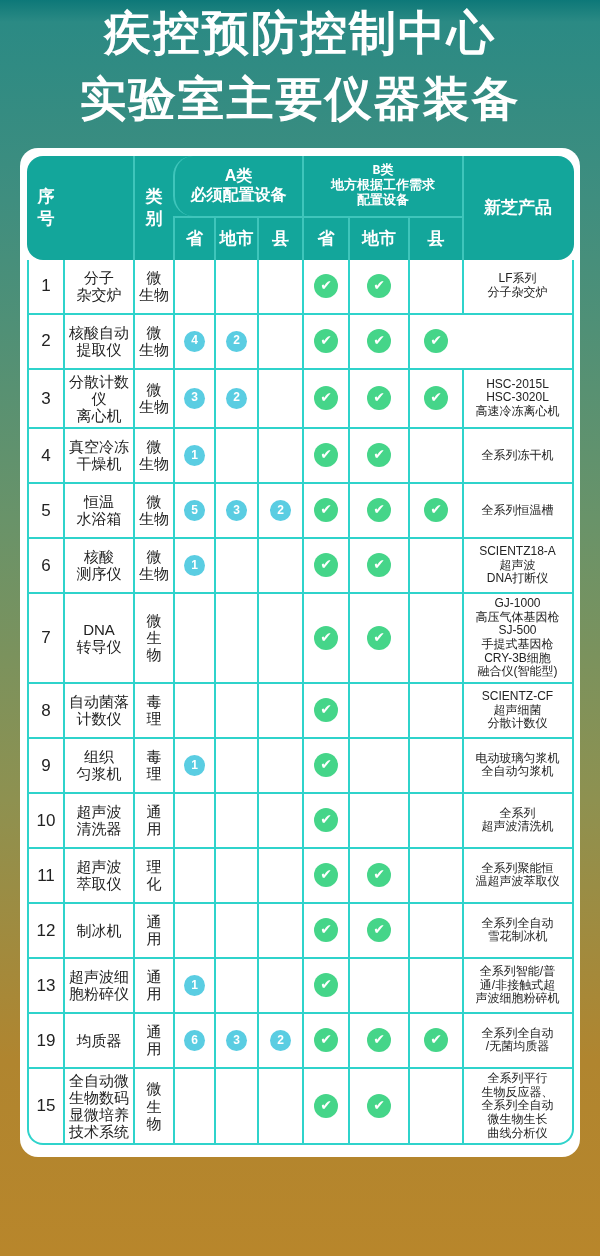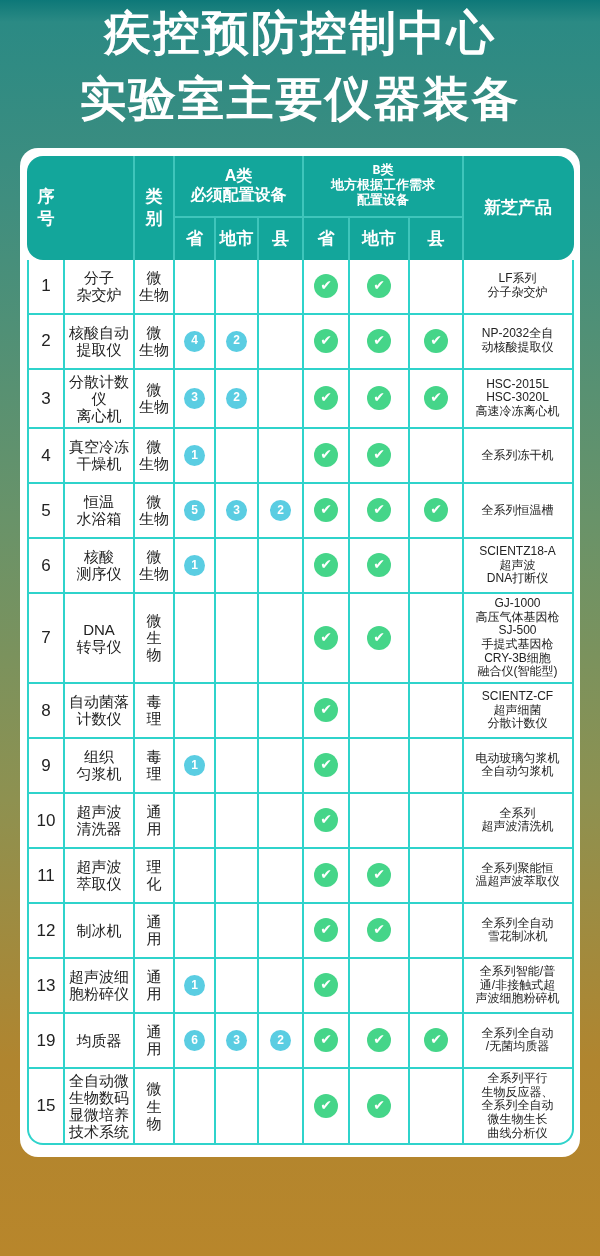--- a/index.html
+++ b/index.html
@@ -31,21 +31,21 @@
     display:flex;align-items:center;justify-content:center;text-align:center;
     font-weight:bold;white-space:pre-line;line-height:1.25;
   }
   .h-span2{grid-row:1 / 3;font-size:17px;}
   .h-group{font-size:16px;line-height:1.18;}
   .h-sub{font-size:17px;border-top:2px solid #3fc5bb;}
   .bL{border-left:2px solid #3fc5bb;}
   .h-no{grid-column:1;}
   .h-name{grid-column:2;}
   .h-cat{grid-column:3;}
-  .h-ga{grid-column:4 / 7;grid-row:1;}
+  .h-ga{grid-column:4 / 7;grid-row:1;border-radius:20px;}
   .h-gb{grid-column:7 / 10;grid-row:1;font-size:13px;font-family:Liberation Mono, monospace;}
   .h-prod{grid-column:10;}
   .h-s1{grid-column:4;grid-row:2;}
   .h-s2{grid-column:5;grid-row:2;}
   .h-s3{grid-column:6;grid-row:2;}
   .h-s4{grid-column:7;grid-row:2;}
   .h-s5{grid-column:8;grid-row:2;}
   .h-s6{grid-column:9;grid-row:2;}
   
   .tbody{
@@ -123,22 +123,20 @@
           <div class="cell name">核酸自动
 提取仪</div>
           <div class="cell cat">微
 生物</div>
           <div class="cell a-cell"><span class="badge-num">4</span></div>
           <div class="cell a-cell"><span class="badge-num">2</span></div>
           <div class="cell a-cell"></div>
           <div class="cell b-cell"><span class="badge-check">✔</span></div>
           <div class="cell b-cell"><span class="badge-check">✔</span></div>
           <div class="cell b-cell"><span class="badge-check">✔</span></div>
-          <div class="cell prod">NP-2032全自
-动核酸提取仪</div>
         </div>
         <div class="row">
           <div class="cell no">3</div>
           <div class="cell name">分散计数仪
 离心机</div>
           <div class="cell cat">微
 生物</div>
           <div class="cell a-cell"><span class="badge-num">3</span></div>
           <div class="cell a-cell"><span class="badge-num">2</span></div>
           <div class="cell a-cell"></div>

